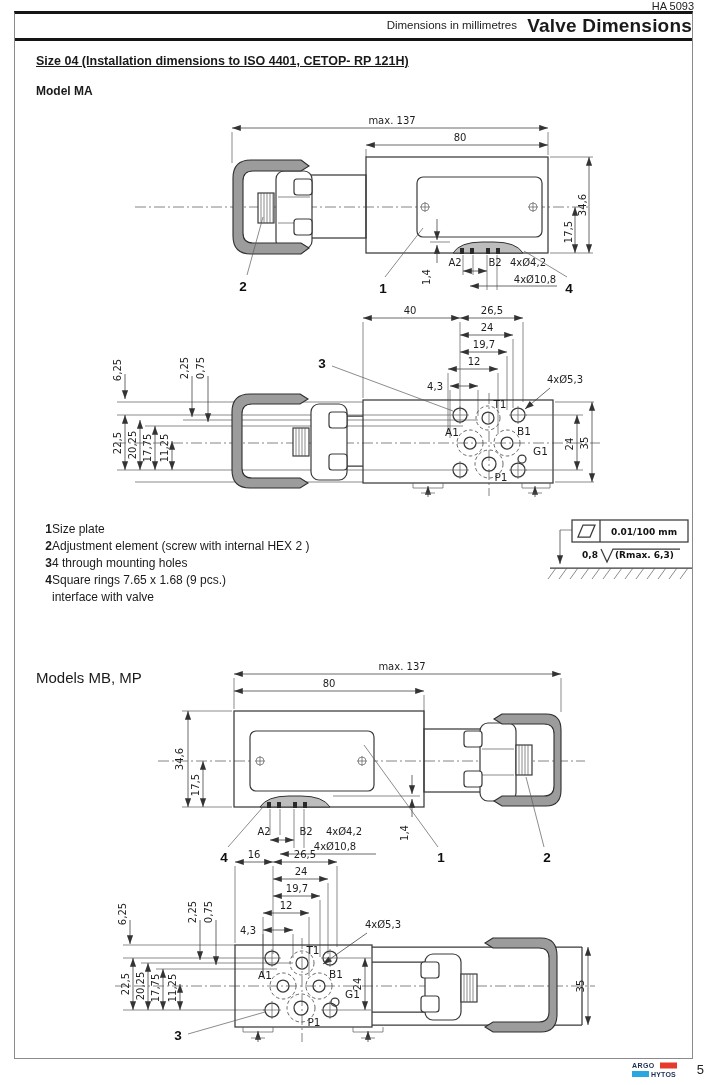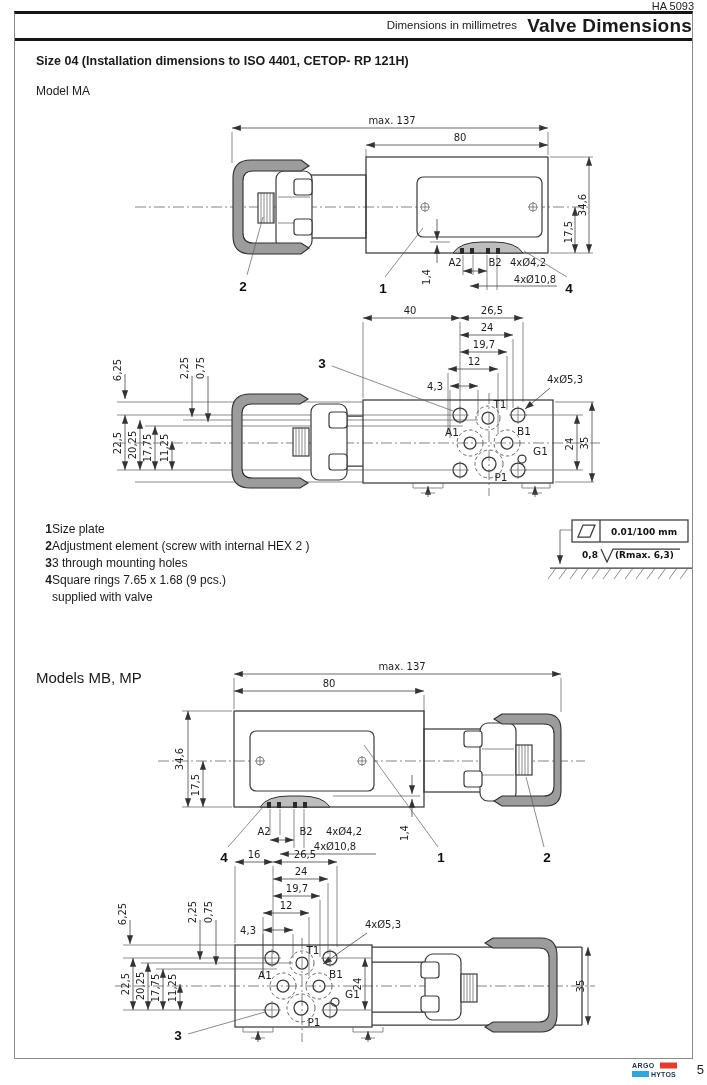--- a/index.html
+++ b/index.html
@@ -7,22 +7,22 @@
         font-family:"Liberation Sans",sans-serif;color:#1a1a1a;overflow:hidden;text-align:right;}
   .abs{position:absolute;}
   .doc-code{top:0px;right:13px;font-size:11px;color:#222;}
   .band{left:14px;right:14px;top:11px;height:24px;background:#fff;
         border-top:3.5px solid #151515;border-bottom:3px solid #151515;
         border-left:1px solid #8a8a8a;border-right:1px solid #8a8a8a;}
   .band h1{margin:0;padding:0 0 0 20px;font-size:19px;line-height:24px;letter-spacing:.2px;}
   .units{left:332px;top:5px;width:170px;font-size:11.5px;color:#222;}
   .content{left:14px;right:14px;top:38px;height:1020px;
            border-left:1px solid #8a8a8a;border-right:1px solid #8a8a8a;border-bottom:1px solid #8a8a8a;}
-  .h-size{left:36px;top:54px;font-size:12.5px;font-weight:bold;}
-  .h-model{left:36px;top:84px;font-size:12px;font-weight:normal;}
+  .h-size{left:36px;top:54px;font-size:12.5px;font-weight:bold;text-decoration:underline;}
+  .h-model{left:36px;top:84px;font-size:12px;font-weight:bold;}
   .h-model2{left:36px;top:669px;font-size:15px;font-weight:normal;}
   .legend{left:36px;top:521px;font-size:12px;}
   .lrow{display:flex;line-height:17px;}
   .lnum{width:16px;font-weight:bold;}
   .sf-caption{left:538px;top:582px;width:160px;font-size:11.5px;line-height:18px;color:#222;}
   .logo{left:632px;top:1062px;}
   .page-num{right:3px;top:1062px;font-size:13px;color:#222;}
   
   .e{fill:none;stroke:#3a3a3a;stroke-width:1.25;}
   .t{fill:none;stroke:#5a5a5a;stroke-width:0.7;}
@@ -213,29 +213,29 @@
     <div class="lrow">
         <span class="lnum">1</span>
         <span>Size plate</span>
       </div>
     <div class="lrow">
         <span class="lnum">2</span>
         <span>Adjustment element (screw with internal HEX 2 )</span>
       </div>
     <div class="lrow">
         <span class="lnum">3</span>
-        <span>3 through mounting holes</span>
+        <span>4 through mounting holes</span>
       </div>
     <div class="lrow">
         <span class="lnum">4</span>
         <span>Square rings 7.65 x 1.68 (9 pcs.)</span>
       </div>
     <div class="lrow">
         <span class="lnum"></span>
-        <span>supplied with valve</span>
+        <span>interface with valve</span>
       </div>
   </div>
 
   <svg class="abs" style="left:540px;top:516px" width="158" height="66" viewBox="0 0 158 66">
     <path class="t" d="M20,14 H32"></path>
     <path class="d" marker-end="url(#ar)" d="M20,14 V48"></path>
     <rect class="e" x="32" y="4" width="116" height="22" fill="#fff"></rect>
     <path class="e" d="M60,4 V26"></path>
     <path class="e" d="M38,21 L43,9 L55,9 L50,21 Z"></path>
     <text class="sfb" x="104" y="19" text-anchor="middle">0.01/100 mm</text>

